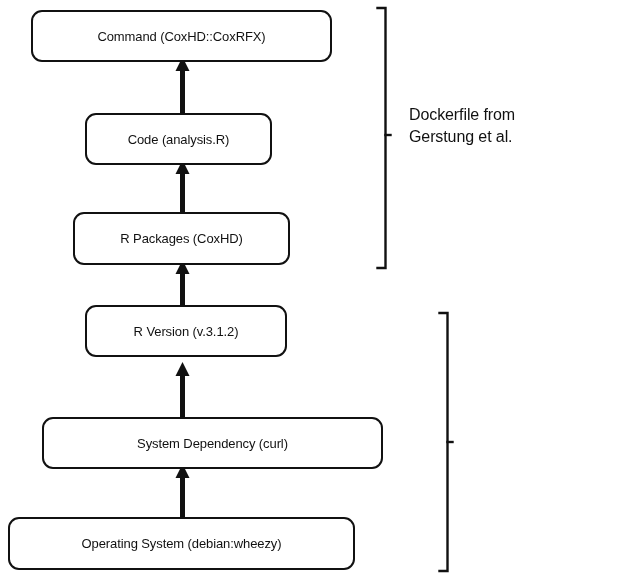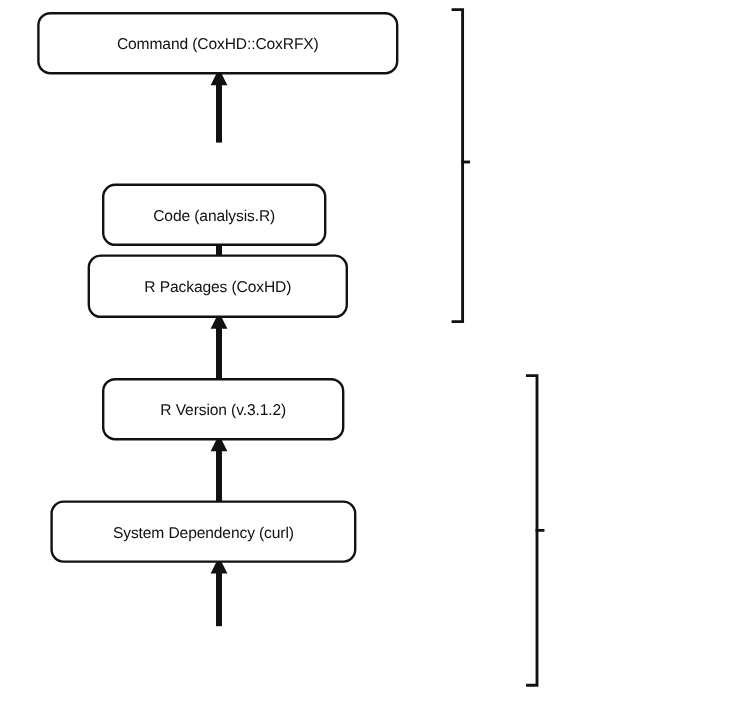--- a/index.html
+++ b/index.html
@@ -29,24 +29,24 @@
     justify-content: center;
     color: #111111;
     font-size: 13px;
     line-height: 1;
     letter-spacing: -0.1px;
     white-space: nowrap;
     z-index: 3;
   }
 
   .node-command    { left: 31px;  top: 10px;  width: 301px; height: 52px; }
-  .node-code       { left: 85px;  top: 113px; width: 187px; height: 52px; margin-top: 40px; }
+  .node-code       { left: 85px;  top: 113px; width: 187px; height: 52px; }
   .node-rpackages  { left: 73px;  top: 212px; width: 217px; height: 53px; }
-  .node-rversion   { left: 85px;  top: 315px; width: 202px; height: 52px; }
-  .node-sysdep     { left: 42px;  top: 417px; width: 255px; height: 52px; }
+  .node-rversion   { left: 85px;  top: 305px; width: 202px; height: 52px; }
+  .node-sysdep     { left: 42px;  top: 417px; width: 341px; height: 52px; }
   .node-os         { left: 8px;   top: 517px; width: 347px; height: 53px; }
 
   
   .arrow {
     position: absolute;
     left: 170px;
     width: 25px;
     z-index: 1;
   }
   .arrow svg { display: block; }
@@ -98,20 +98,23 @@
   </div>
 
   <div class="node node-rversion">
     <span>R Version (v.3.1.2)</span>
   </div>
 
   <div class="node node-sysdep">
     <span>System Dependency (curl)</span>
   </div>
 
+  <div class="node node-os">
+    <span>Operating System (debian:wheezy)</span>
+  </div>
 
   <div class="arrow arrow-5">
     <svg viewBox="0 0 25 58" width="25" height="58" preserveAspectRatio="none">
       <rect x="10" y="12" width="5" height="46" fill="#111111"></rect>
       <polygon points="12.5,0 19.5,14 5.5,14" fill="#111111"></polygon>
     </svg>
   </div>
 
   <div class="arrow arrow-4">
     <svg viewBox="0 0 25 60" width="25" height="60" preserveAspectRatio="none">
@@ -148,15 +151,17 @@
     </svg>
   </div>
 
   <div class="bracket bracket-bottom">
     <svg viewBox="0 0 16 264" width="16" height="264">
       <path d="M 2.5 3 L 10.5 3 L 10.5 261 L 2.5 261" fill="none" stroke="#111111" stroke-width="2.4" stroke-linecap="square" stroke-linejoin="miter"></path>
       <path d="M 10.5 132 L 15.5 132" fill="none" stroke="#111111" stroke-width="2.4" stroke-linecap="square"></path>
     </svg>
   </div>
 
+  <div class="group-label group-label-top">Dockerfile from
+Gerstung et al.</div>
 
 
 </div>
 
 </body></html>

